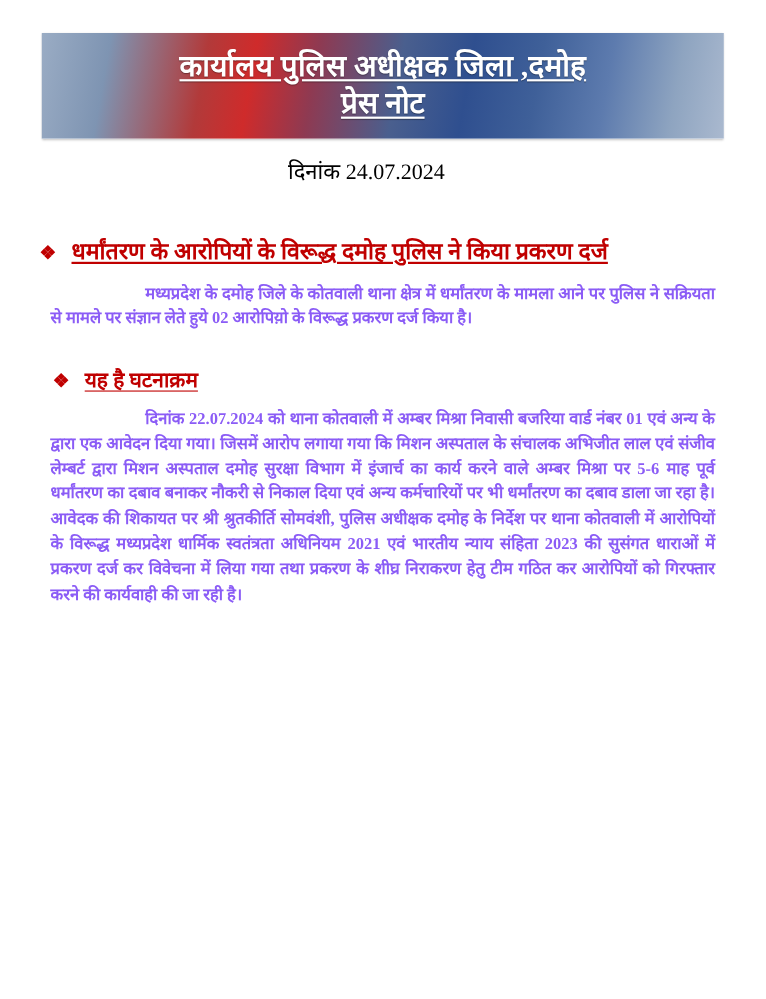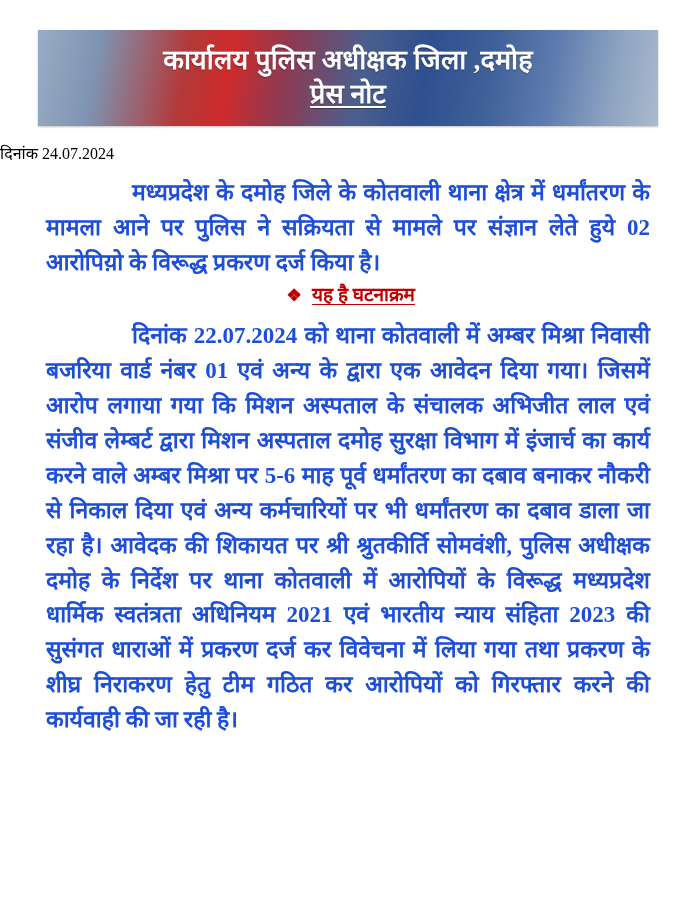--- a/index.html
+++ b/index.html
@@ -40,39 +40,40 @@
     flex-direction: column;
     align-items: center;
     justify-content: center;
     box-shadow: 0 1px 2px rgba(0,0,0,0.25);
   }
   .header-line1 {
     font-family: "Liberation Serif", serif;
     font-size: 27px;
     font-weight: bold;
     color: #ffffff;
+    text-decoration: underline;
     text-underline-offset: 3px;
     line-height: 1.25;
     letter-spacing: 0.2px;
     text-shadow: 0 1px 1px rgba(0,0,0,0.35);
   }
   .header-line2 {
     font-family: "Liberation Serif", serif;
     font-size: 27px;
     font-weight: bold;
     color: #ffffff;
     text-decoration: underline;
     text-underline-offset: 3px;
     line-height: 1.3;
     text-shadow: 0 1px 1px rgba(0,0,0,0.35);
   }
   .date-row {
     margin: 16px 30px 0 0;
-    text-align: left;
-    font-size: 16px;
+    text-align: center;
+    font-size: 20px;
     color: #000000;
   }
   .content {
     margin: 0 46px 0 46px;
   }
   .heading-block {
     margin-top: 44px;
   }
   .heading-main {
     color: #c00000;
@@ -85,35 +86,35 @@
     text-indent: -22px;
   }
   .bullet-diamond {
     color: #c00000;
     font-size: 17px;
     padding-right: 7px;
     text-decoration: none;
     display: inline-block;
   }
   .heading-sub {
+    margin-top: 30px;
     color: #c00000;
     font-weight: bold;
     font-size: 19px;
     text-decoration: underline;
     text-underline-offset: 3px;
     padding-left: 46px;
     text-indent: -22px;
-    text-align: center;
   }
   p.body-text {
     margin: 12px 0 0 0;
-    font-size: 23px;
+    font-size: 15px;
     line-height: 1.52;
     text-align: justify;
-    color: #1d4ed8;
+    color: #8b5cf6;
     font-weight: bold;
   }
   p.para-first {
     text-indent: 86px;
   }
   p.para-second {
     text-indent: 86px;
   }
   .no-underline {
     text-decoration: none;
@@ -126,20 +127,23 @@
 
   <div class="header-banner">
     <div class="header-line1">कार्यालय पुलिस अधीक्षक जिला ,दमोह</div>
     <div class="header-line2">प्रेस नोट</div>
   </div>
 
   <div class="date-row">दिनांक 24.07.2024</div>
 
   <div class="content">
 
+    <div class="heading-block">
+      <div class="heading-main"><span class="bullet-diamond no-underline">❖</span><span>धर्मांतरण के आरोपियों के विरूद्ध दमोह पुलिस ने किया प्रकरण दर्ज</span></div>
+    </div>
 
     <p class="body-text para-first">मध्यप्रदेश के दमोह जिले के कोतवाली थाना क्षेत्र में धर्मांतरण के मामला आने पर पुलिस ने सक्रियता से मामले पर संज्ञान लेते हुये 02 आरोपिय़ो के विरूद्ध प्रकरण दर्ज किया है।</p>
 
     <div class="heading-sub"><span class="bullet-diamond no-underline">❖</span><span>यह है घटनाक्रम</span></div>
 
     <p class="body-text para-second">दिनांक 22.07.2024 को थाना कोतवाली में अम्बर मिश्रा निवासी बजरिया वार्ड नंबर 01 एवं अन्य के द्वारा एक आवेदन दिया गया। जिसमें आरोप लगाया गया कि मिशन अस्पताल के संचालक अभिजीत लाल एवं संजीव लेम्बर्ट द्वारा मिशन अस्पताल दमोह सुरक्षा विभाग में इंजार्च का कार्य करने वाले अम्बर मिश्रा पर 5-6 माह पूर्व धर्मांतरण का दबाव बनाकर नौकरी से निकाल दिया एवं अन्य कर्मचारियों पर भी धर्मांतरण का दबाव डाला जा रहा है। आवेदक की शिकायत पर श्री श्रुतकीर्ति सोमवंशी, पुलिस अधीक्षक दमोह के निर्देश पर थाना कोतवाली में आरोपियों के विरूद्ध मध्यप्रदेश धार्मिक स्वतंत्रता अधिनियम 2021 एवं भारतीय न्याय संहिता 2023 की सुसंगत धाराओं में प्रकरण दर्ज कर विवेचना में लिया गया तथा प्रकरण के शीघ्र निराकरण हेतु टीम गठित कर आरोपियों को गिरफ्तार करने की कार्यवाही की जा रही है।</p>
 
   </div>
 </div>
 

